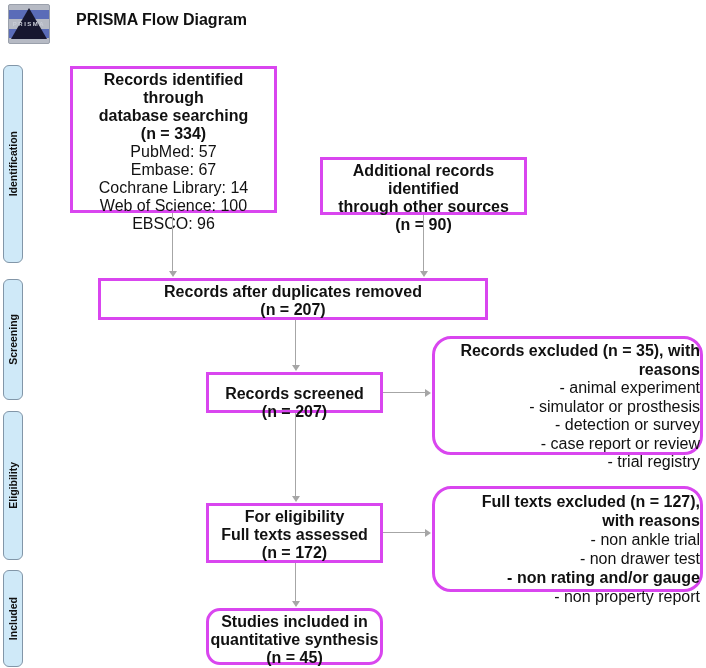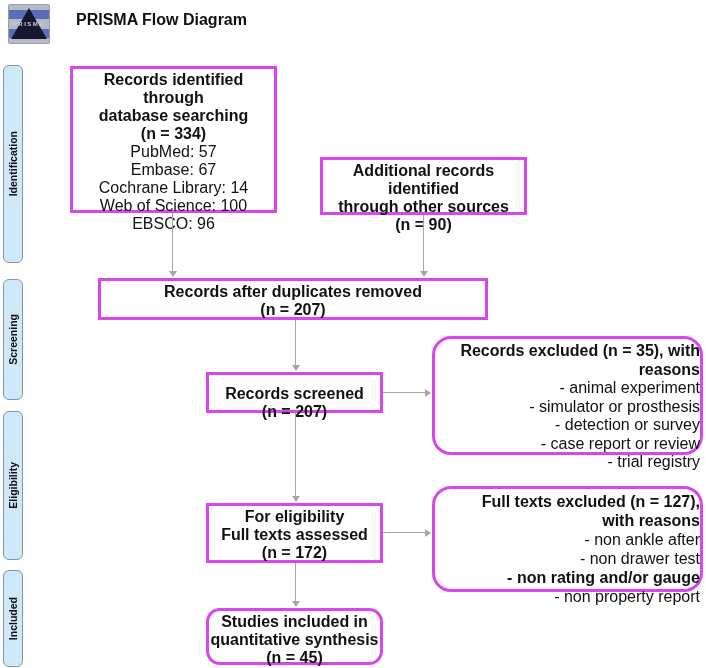--- a/index.html
+++ b/index.html
@@ -168,21 +168,21 @@
   </div>
 
   <div class="fbox center" style="left:206px;top:503px;width:177px;height:60px;padding-top:2px;">
     <div class="b">For eligibility</div>
     <div class="b">Full texts assessed</div>
     <div class="b">(n = 172)</div>
   </div>
 
   <div class="fbox left" style="left:432px;top:486px;width:271px;height:106px;padding-top:3px;line-height:19px;">
     <div class="b">Full texts excluded (n = 127), with reasons</div>
-    <div style="padding-left:4px;">- non ankle after</div>
+    <div style="padding-left:4px;">- non ankle trial</div>
     <div style="padding-left:4px;">- non drawer test</div>
     <div style="padding-left:4px;font-weight:bold;">- non rating and/or gauge</div>
     <div style="padding-left:4px;">- non property report</div>
   </div>
 
   <div class="fbox center" style="left:206px;top:608px;width:177px;height:57px;padding-top:2px;border-radius:14px;">
     <div class="b">Studies included in</div>
     <div class="b">quantitative synthesis</div>
     <div class="b">(n = 45)</div>
   </div>

